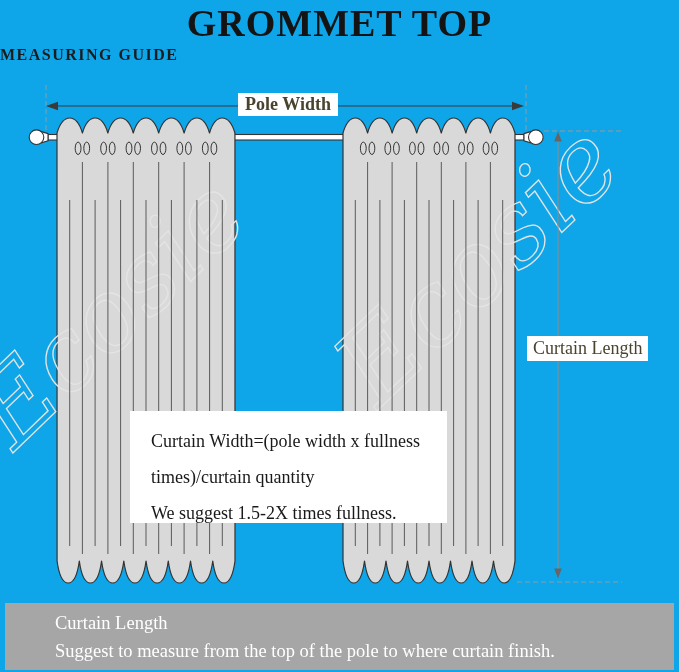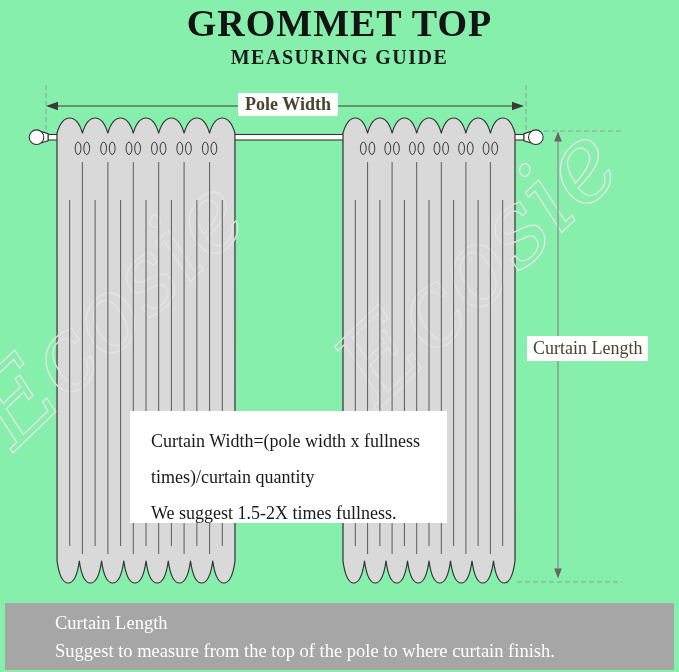--- a/index.html
+++ b/index.html
@@ -1,26 +1,26 @@
 <!DOCTYPE html>
 <html><head>
 <meta charset="utf-8">
 <style>
   html,body { margin:0; padding:0; background:#fff; }
   .stage {
-    position:relative; width:679px; height:672px; background:#86efac;
+    position:relative; width:679px; height:672px; background:#0ea5e9;
     overflow:hidden; font-family:"Liberation Serif","DejaVu Serif",serif;
   }
   .page-title {
     position:absolute; top:1px; left:0; width:100%; text-align:center;
     font-size:38px; font-weight:bold; letter-spacing:1px; color:#141414; margin:0;
   }
   .page-subtitle {
-    position:absolute; top:46px; left:0; width:100%; text-align:center;
-    font-size:20px; font-weight:bold; letter-spacing:1.5px; color:#1c1c1c; margin:0;
+    position:absolute; top:46px; left:0; width:100%; 
+    font-size:16px; font-weight:bold; letter-spacing:1.5px; color:#1c1c1c; margin:0;
   }
   .diagram-svg { position:absolute; left:0; top:0; }
   .pole-width-label {
     position:absolute; top:93px; left:238px; width:100px; text-align:center;
     font-size:18px; background:#ffffff; line-height:23px;font-weight:bold;
   }
   .curtain-length-label {
     position:absolute; top:336px; left:527px; background:#ffffff;
     font-size:18px; padding:1px 6px; line-height:23px; white-space:nowrap;
   }

